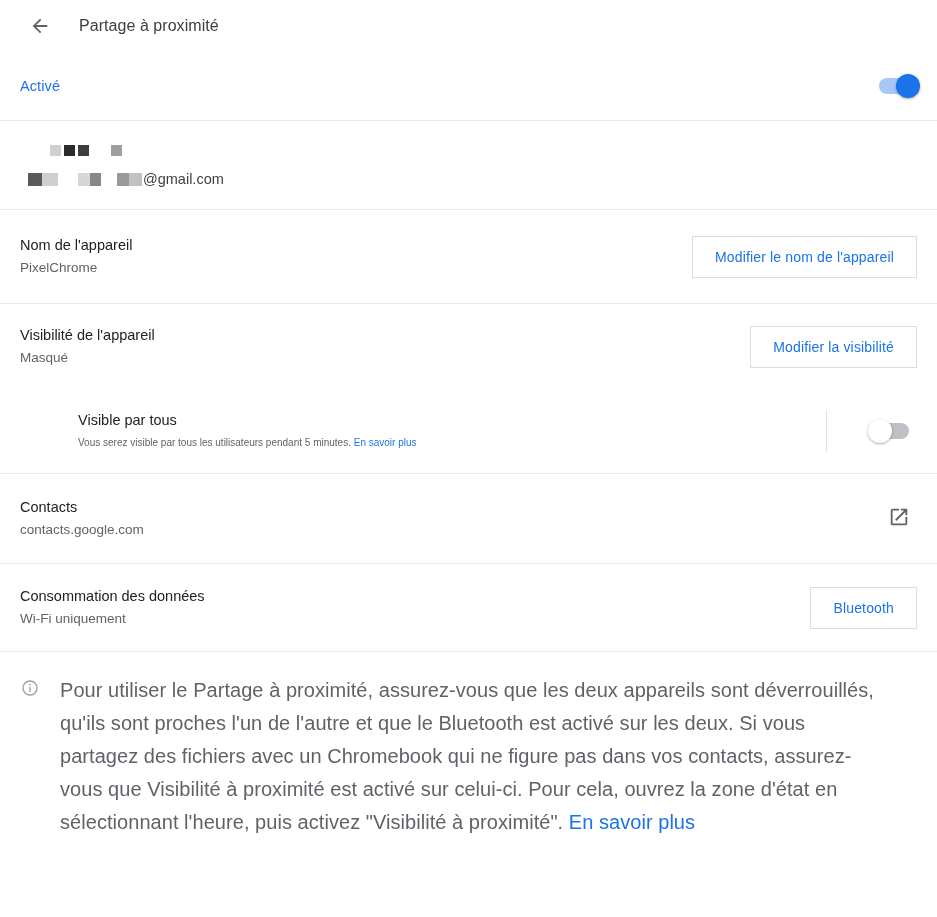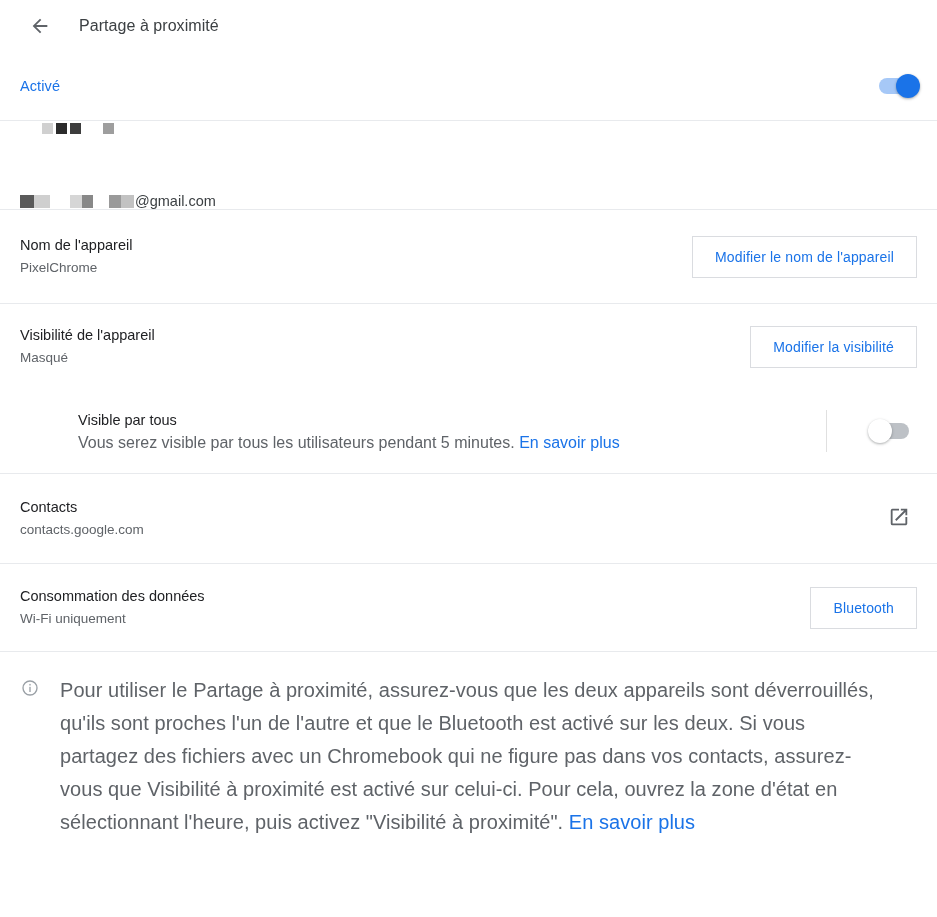--- a/index.html
+++ b/index.html
@@ -127,22 +127,22 @@
   .toggle.off .knob {
     left: -3px;
     background: #ffffff;
   }
 
   
   .account-row {
     height: 88px;
     display: flex;
     flex-direction: column;
-    justify-content: space-between;
-    padding: 0 20px;
+    justify-content: center;
+    padding: 0 28px;
     box-sizing: border-box;
   }
   .redacted-line {
     display: flex;
     align-items: center;
     height: 14px;
   }
   .redacted-line.name { margin-left: 22px; margin-bottom: 14px; }
   .blk {
     display: inline-block;
@@ -178,21 +178,21 @@
 
   
   .sub-row {
     display: flex;
     align-items: center;
     padding: 0 28px 0 78px;
     box-sizing: border-box;
     height: 84px;
   }
   .sub-row .row-title { font-size: 14.5px; }
-  .sub-row .row-sub { font-size: 16px; }
+  .sub-row .row-sub { font-size: 10px; }
   .sub-toggle-wrap {
     display: flex;
     align-items: center;
     flex: 0 0 auto;
     height: 42px;
   }
   .vsep {
     width: 1px;
     height: 42px;
     background: #e0e0e0;

